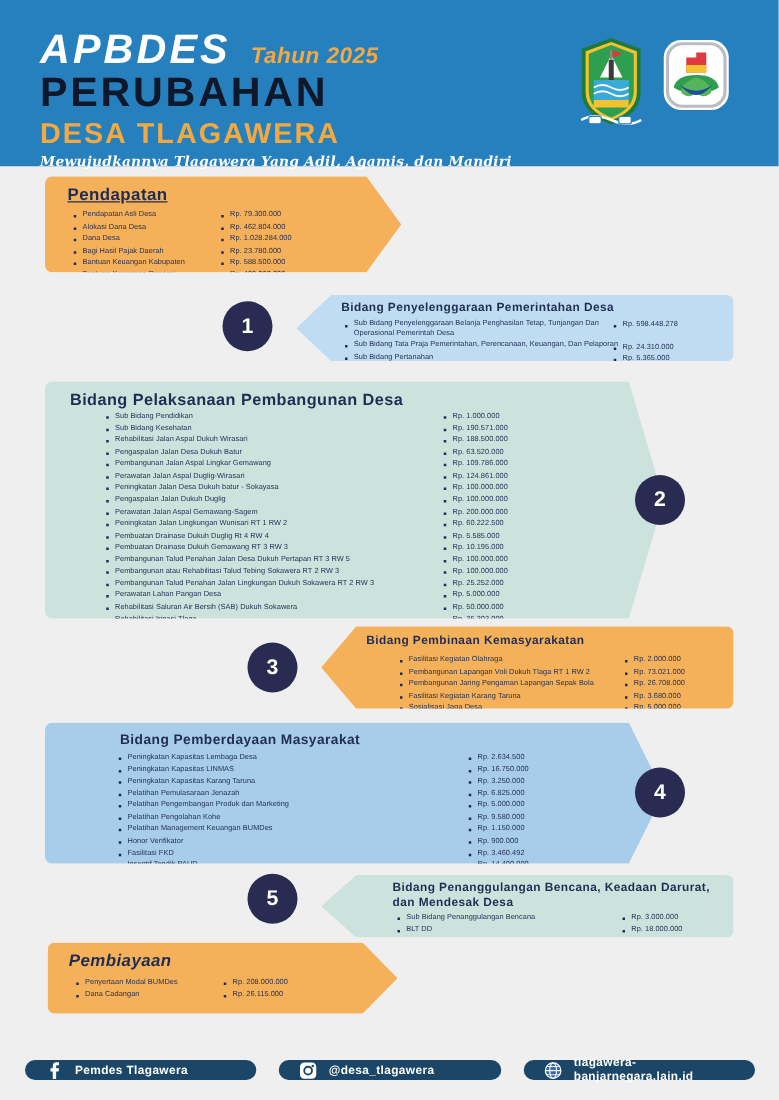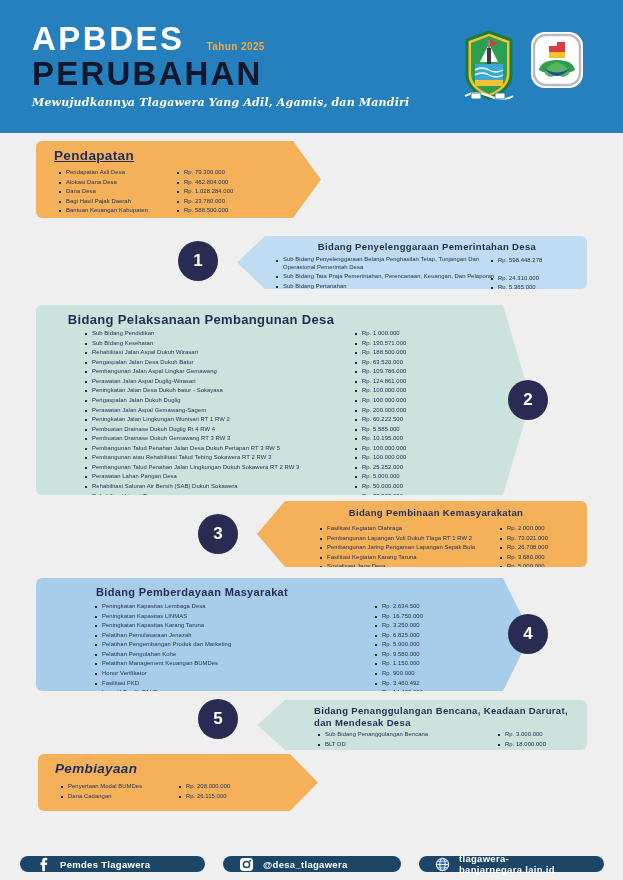--- a/index.html
+++ b/index.html
@@ -15,27 +15,27 @@
     background: #f0efef;
   }
 
   
   .header {
     position: absolute; left: 0; top: 0;
     width: 623px; height: 133px;
     background: #2580bd;
   }
   .hd-title-wrap { position: absolute; left: 32px; top: 22px; }
-  .hd-line1 { display: flex; align-items: baseline; gap: 22px; }
+  .hd-line1 { display: flex; align-items: baseline; gap: 16px; font-style: italic; }
   .hd-apbdes {
     font-size: 33px; font-weight: bold; color: #ffffff;
     letter-spacing: 2.5px; line-height: 1.0;
   }
   .hd-tahun {
-    font-size: 10px; font-weight: bold; color: #f4a940;
+    font-size: 18px; font-weight: bold; color: #f4a940;
     letter-spacing: 0.4px;
   }
   .hd-perubahan {
     font-size: 33px; font-weight: bold; color: #0f172a;
     letter-spacing: 2.2px; line-height: 1.12; margin-top: 1px;
   }
   .hd-desa {
     font-size: 23px; font-weight: bold; color: #f4a940;
     letter-spacing: 1.6px; line-height: 1.12; margin-top: 1px;
   }
@@ -48,21 +48,21 @@
   
   .logos { position: absolute; right: 38px; top: 30px; display: flex; gap: 12px; align-items: flex-start; }
   .logo-box { width: 56px; height: 70px; position: relative; }
 
   
   .block { position: absolute; }
   .blk-title {
     font-size: 11.5px; font-weight: bold; color: #1f2d54;
     letter-spacing: 0.35px; line-height: 1.25;
   }
-  .blk-title.center { text-align: center; }
+  .blk-title.center { }
   ul.items { list-style: none; }
   ul.items li {
     font-size: 5.9px; color: #1f2d54;
     line-height: 1.62; position: relative; padding-left: 8px;
     letter-spacing: 0.05px; white-space: nowrap;
   }
   ul.items li::before {
     content: "";
     position: absolute; left: 1px; top: 4px;
     width: 2px; height: 2px; background: #1f2d54;
@@ -87,41 +87,42 @@
     clip-path: polygon(0 0, calc(100% - 28px) 0, 100% 50%, calc(100% - 28px) 100%, 0 100%);
     border-radius: 6px 0 0 6px;
   }
   .arrow-left {
     clip-path: polygon(28px 0, 100% 0, 100% 100%, 28px 100%, 0 50%);
   }
 
   
   .footer { position: absolute; left: 0; top: 838px; width: 623px; height: 42px; }
   .pill {
-    position: absolute; top: 18px; height: 16px;
+    position: absolute; top: 10px; height: 16px;
     background: #1b4668; border-radius: 14px;
     display: flex; align-items: center; gap: 9px;
     padding: 0 16px;
   }
   .pill-label { font-size: 9.5px; font-weight: bold; color: #ffffff; letter-spacing: 0.3px; }
   .ic { width: 15px; height: 15px; display: flex; align-items: center; justify-content: center; flex: 0 0 auto; }
   .ic svg { display: block; }
 </style>
 </head>
 <body>
 
 <div id="page">
 
   <div class="header">
     <div class="hd-title-wrap">
       <div class="hd-line1">
         <span class="hd-apbdes">APBDES</span>
         <span class="hd-tahun">Tahun 2025</span>
       </div>
       <div class="hd-perubahan">PERUBAHAN</div>
+      <div class="hd-desa">DESA TLAGAWERA</div>
       <div class="hd-moto">Mewujudkannya Tlagawera Yang Adil, Agamis, dan Mandiri</div>
     </div>
 
     <div class="logos">
       <div class="logo-box">
         <svg width="56" height="70" viewBox="0 0 56 70">
           <path d="M28 2 L50 10 L50 44 Q50 60 28 68 Q6 60 6 44 L6 10 Z" fill="#f2c230" stroke="#1d7a3a" stroke-width="3"></path>
           <path d="M28 6 L46 13 L46 43 Q46 57 28 64 Q10 57 10 43 L10 13 Z" fill="#2e9e4f"></path>
           <rect x="14" y="34" width="28" height="16" fill="#3aa9d8"></rect>
           <path d="M14 40 q7 -4 14 0 t14 0" stroke="#ffffff" stroke-width="1.4" fill="none"></path>

